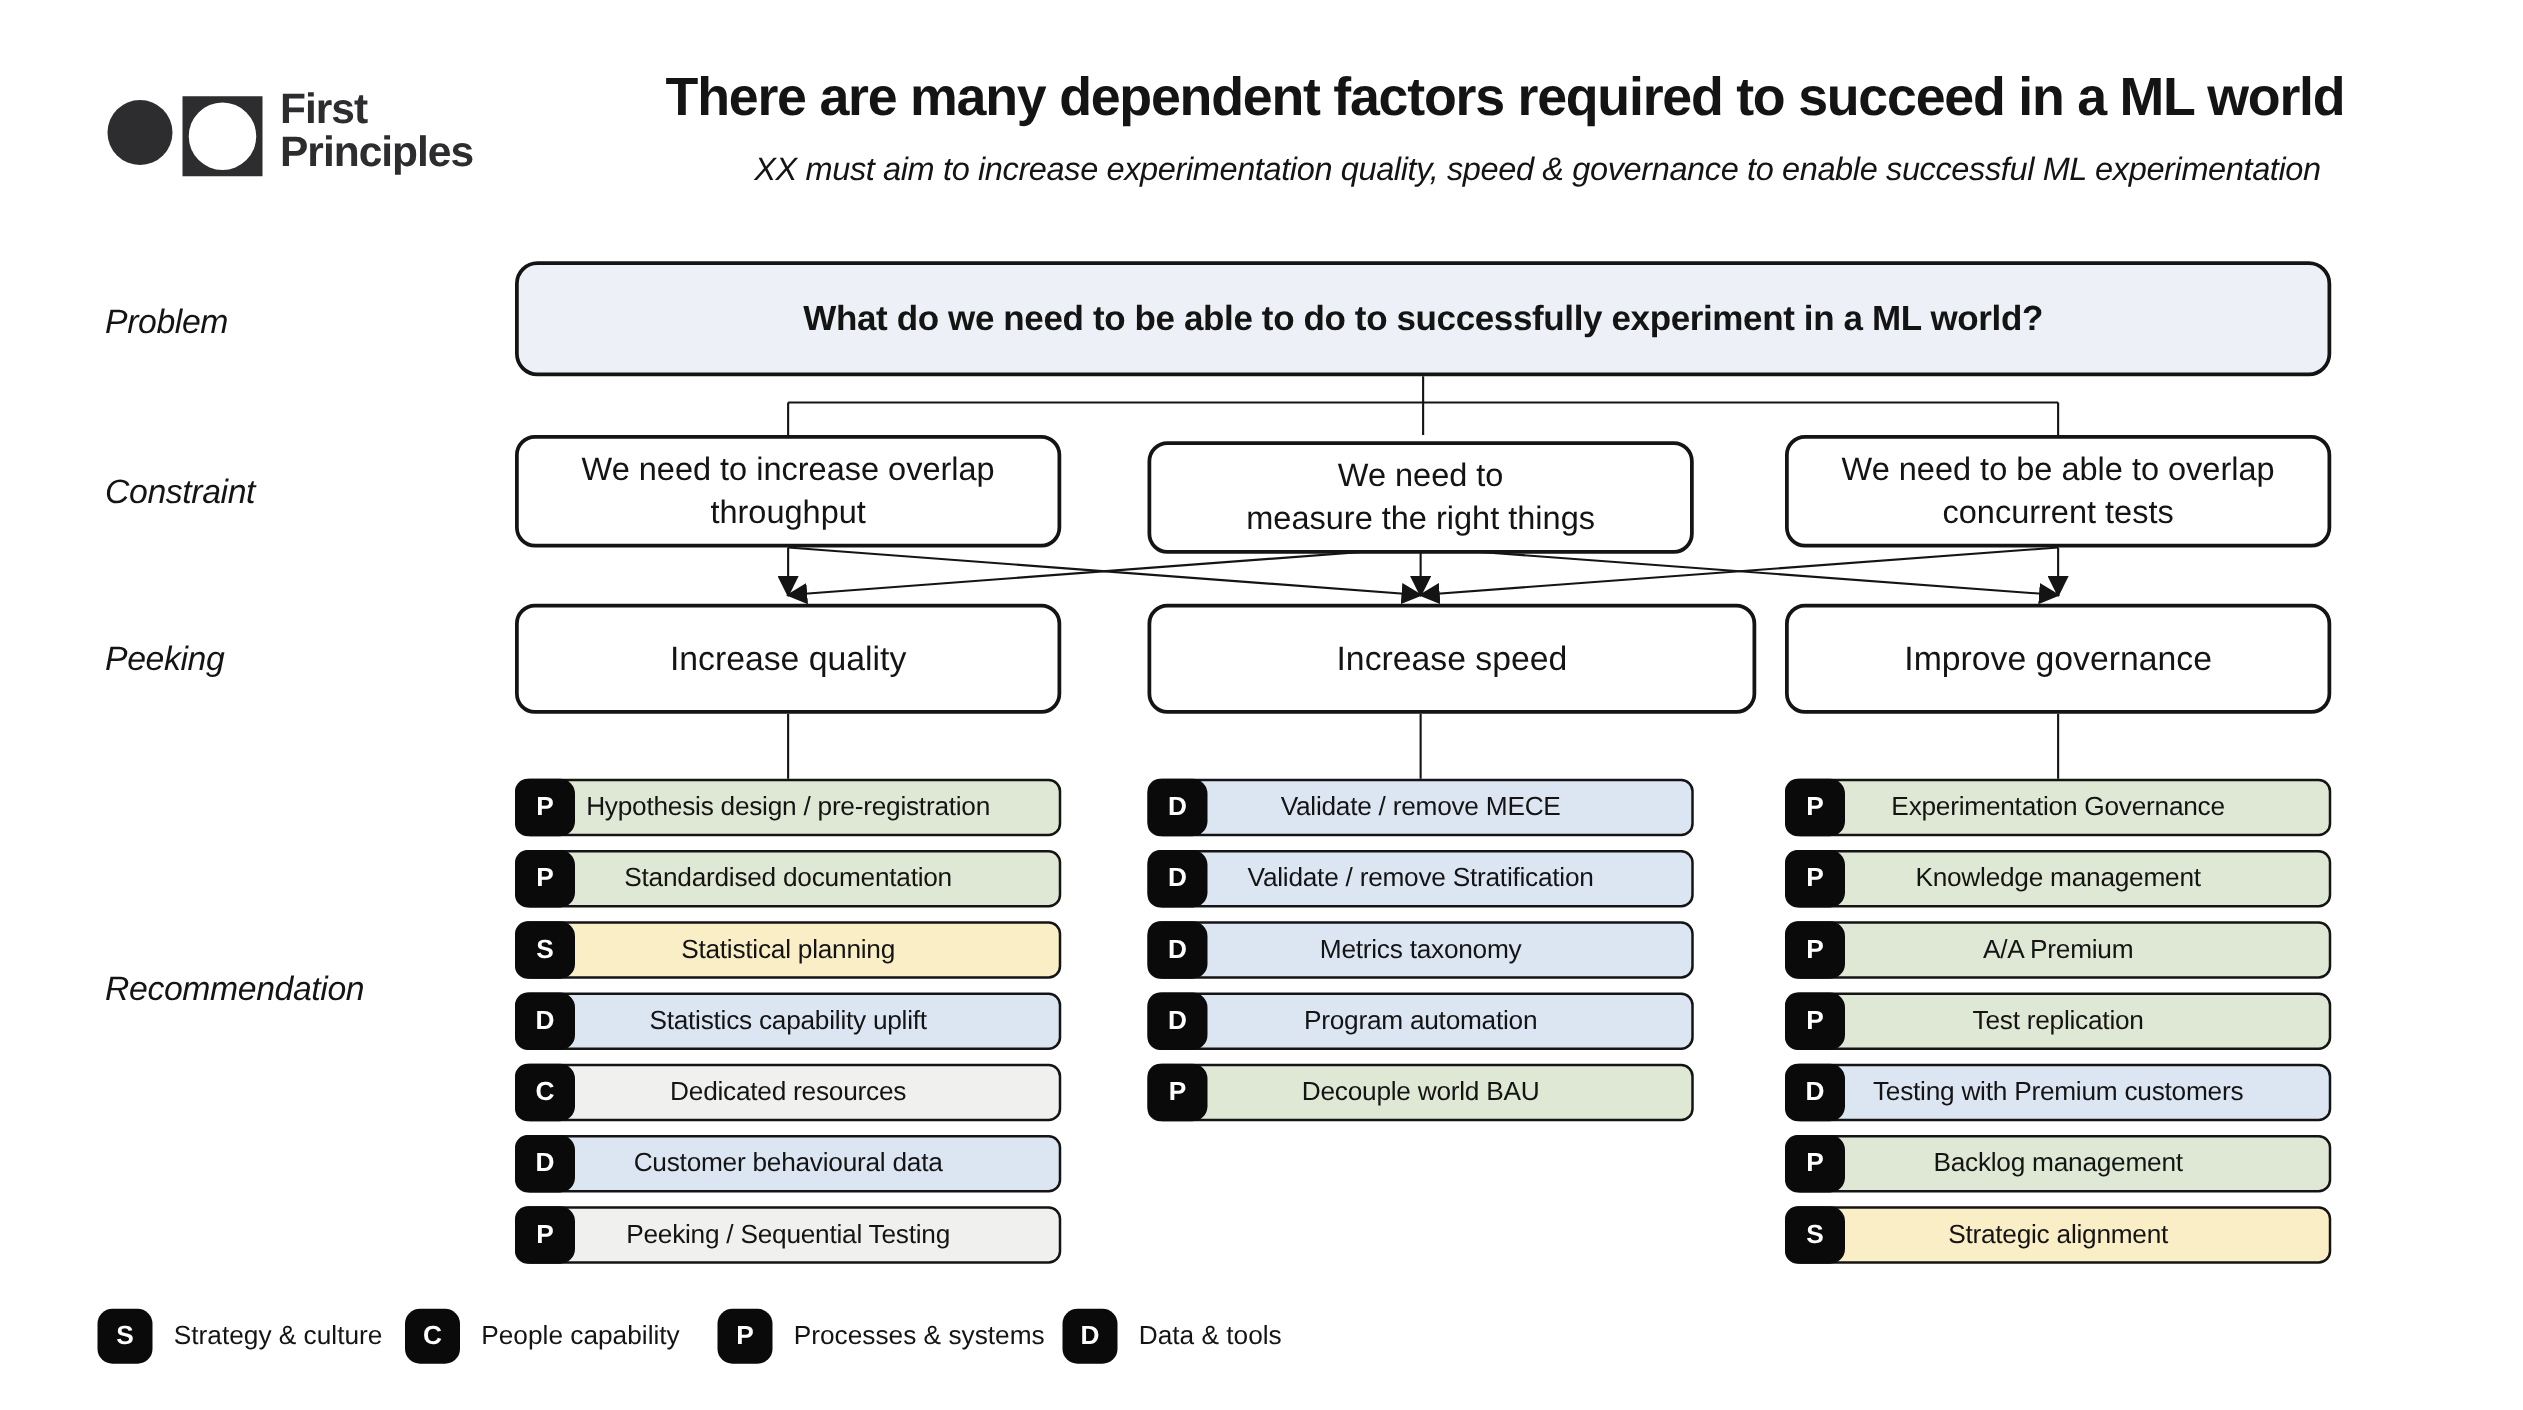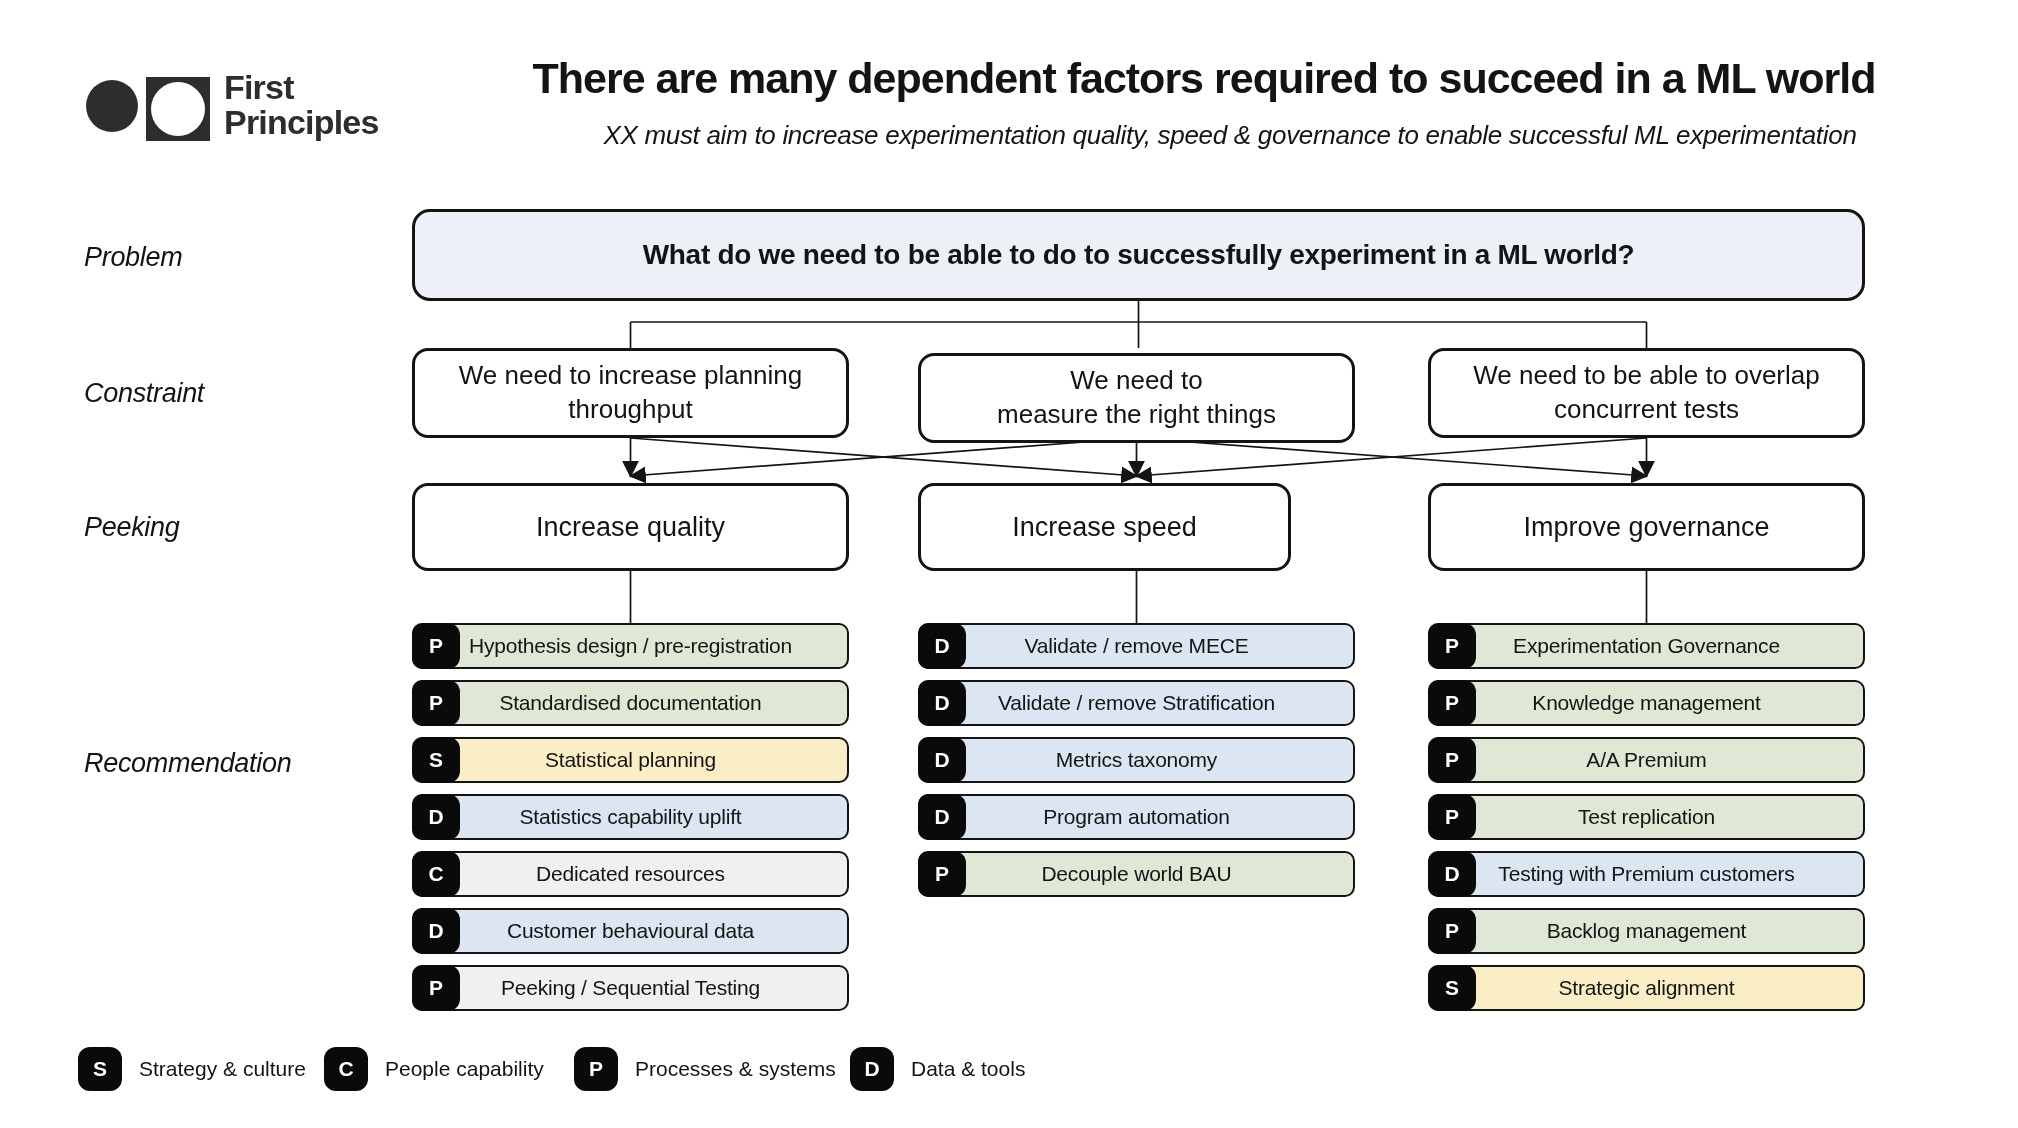--- a/index.html
+++ b/index.html
@@ -87,32 +87,32 @@
     <div>First</div>
     <div>Principles</div>
   </div>
 
   <div class="abs title">There are many dependent factors required to succeed in a ML world</div>
   <div class="abs subtitle">XX must aim to increase experimentation quality, speed &amp; governance to enable successful ML experimentation</div>
 
   <div class="abs row-label" style="top:242px">Problem</div>
   <div class="abs row-label" style="top:378px">Constraint</div>
   <div class="abs row-label" style="top:512px">Peeking</div>
-  <div class="abs row-label" style="top:748px">Recommendation</div>
+  <div class="abs row-label" style="top:776px">Recommendation</div>
 
   <div class="abs bigbox problem-box" id="problem-box" style="left: 412px; top: 209px; width: 1453px; height: 92px; background: rgb(237, 241, 247);">What do we need to be able to do to successfully experiment in a ML world?</div>
 
-<div class="abs bigbox constraint-box" style="left: 412px; top: 348px; width: 437px; height: 90px;">We need to increase planning
+<div class="abs bigbox constraint-box" style="left: 412px; top: 348px; width: 437px; height: 90px;">We need to increase overlap
 throughput</div>
     <div class="abs bigbox constraint-box" style="left: 918px; top: 353px; width: 437px; height: 90px;">We need to
 measure the right things</div>
     <div class="abs bigbox constraint-box" style="left: 1428px; top: 348px; width: 437px; height: 90px;">We need to be able to overlap
 concurrent tests</div>
     <div class="abs bigbox solution-box" style="left: 412px; top: 483px; width: 437px; height: 88px;">Increase quality</div>
-    <div class="abs bigbox solution-box" style="left: 918px; top: 483px; width: 373px; height: 88px;">Increase speed</div>
+    <div class="abs bigbox solution-box" style="left: 918px; top: 483px; width: 487px; height: 88px;">Increase speed</div>
     <div class="abs bigbox solution-box" style="left: 1428px; top: 483px; width: 437px; height: 88px;">Improve governance</div>
     <div class="pill" style="left: 412px; top: 623px; width: 437px; background: rgb(223, 232, 212);">
       <span class="badge" style="background: rgb(10, 10, 10);">P</span>
       <span class="plabel">Hypothesis design / pre-registration</span>
     </div>
     <div class="pill" style="left: 412px; top: 680px; width: 437px; background: rgb(223, 232, 212);">
       <span class="badge" style="background: rgb(10, 10, 10);">P</span>
       <span class="plabel">Standardised documentation</span>
     </div>
     <div class="pill" style="left: 412px; top: 737px; width: 437px; background: rgb(249, 238, 198);">

